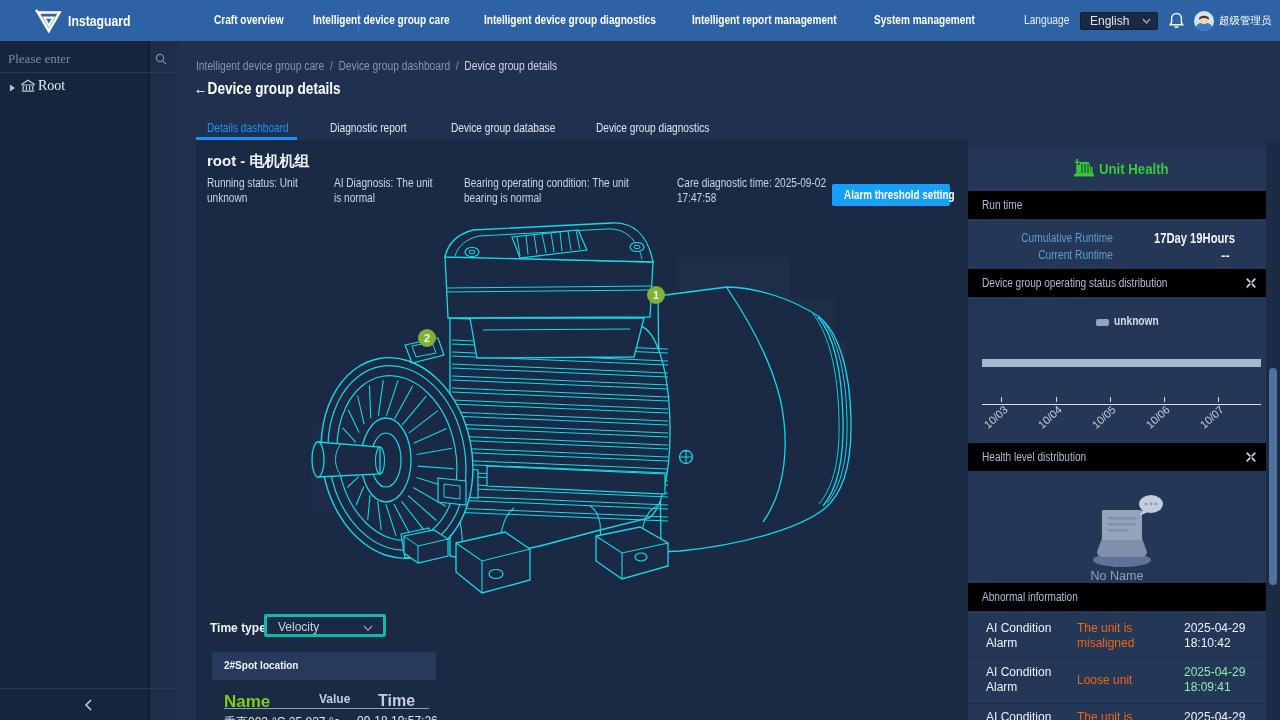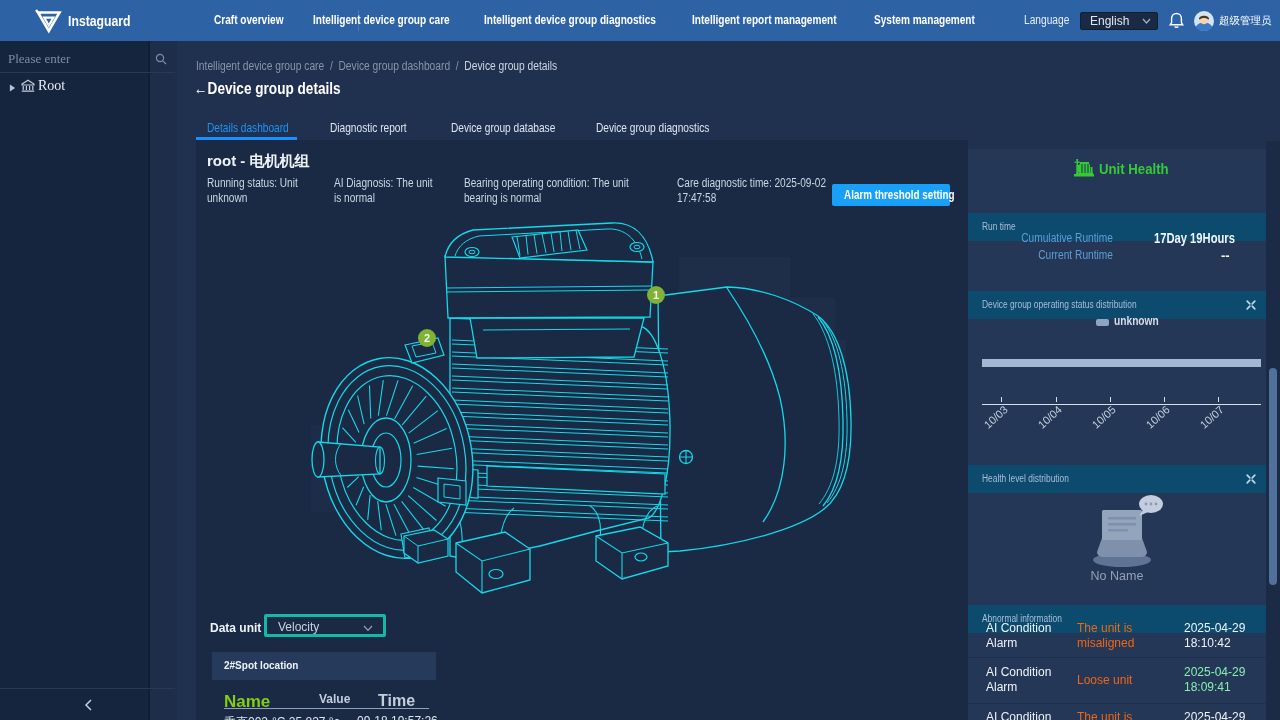--- a/index.html
+++ b/index.html
@@ -10,22 +10,22 @@
   #nav { position:absolute; left:0; top:0; width:1280px; height:41px; background:#2d63a5; }
   .navitem { position:absolute; top:0; height:41px; line-height:41px; color:#fff;
     font-size:12px; font-weight:bold; white-space:nowrap; transform:scaleX(0.84); transform-origin:left center; }
   
   #sidebar { position:absolute; left:0; top:41px; width:150px; height:679px; background:#16253e; border-right:2px solid #101d33;}
   
   #main { position:absolute; left:177px; top:41px; width:1103px; height:679px; background:#203150; }
   #cpanel { position:absolute; left:19px; top:99px; width:772px; height:580px; background:#1a2a45; }
   #rpanel { position:absolute; left:791px; top:108px; width:346px; height:579px; background:#243757; }
   #rscroll { position:absolute; left:1089px; top:100px; width:14px; height:579px; background:#1b2b46; }
-  .rhead { position:relative; width:298px; height:28px; background:#0c4a6e;
-    color:#a9bdd8; font-size:10px; line-height:28px; padding-left:14px;margin-top:22px; }
+  .rhead { position:relative; width:298px; height:28px; background:#000000;
+    color:#a9bdd8; font-size:12px; line-height:28px; padding-left:14px; }
   .rhead span { display:inline-block; transform:scaleX(0.84); transform-origin:left center; white-space:nowrap; }
   .expand { position:absolute; right:9px; top:8px; width:12px; height:12px; }
 </style>
 </head>
 <body>
 
 <div id="nav">
   <svg class="abs" style="left:35px;top:9px" width="27" height="25" viewBox="0 0 27 25">
     <path d="M3 3.5 L24.5 3.5 L13.8 22 Z" fill="none" stroke="#fff" stroke-width="2.6"></path>
     <path d="M9.2 8.6 L18.4 8.6 L13.8 16.6 Z" fill="none" stroke="#fff" stroke-width="2.1"></path>
@@ -153,21 +153,21 @@
 <path d="M404 536 L434 530 L448 539 L448 556 L418 563 L404 553 Z" fill="#1a2a45" stroke="#13d9e9" stroke-width="1.2"></path>
 <path d="M404 536 L418 546 L448 539 M418 546 L418 563" fill="none" stroke="#13d9e9" stroke-width="1.0"></path>
 <circle cx="686" cy="457" r="6.5" fill="#1a2a45" stroke="#13d9e9" stroke-width="1.3"></circle>
 <path d="M686 450.5 L686 463.5 M679.5 457 L692.5 457" fill="none" stroke="#13d9e9" stroke-width="1.1"></path>
 <circle cx="656" cy="295" r="9" fill="#7fb236"></circle>
 <text x="656" y="299" font-size="11" font-weight="bold" fill="#f2f7e6" text-anchor="middle" font-family="Liberation Sans">1</text>
 <circle cx="427" cy="338" r="9" fill="#7fb236"></circle>
 <text x="427" y="342" font-size="11" font-weight="bold" fill="#f2f7e6" text-anchor="middle" font-family="Liberation Sans">2</text>
       </svg>
 
-    <div class="abs" style="left:14px;top:481px;font-size:12px;font-weight:bold;color:#eef3f9">Data unit</div>
+    <div class="abs" style="left:14px;top:481px;font-size:12px;font-weight:bold;color:#eef3f9">Time type</div>
     <div class="abs" style="left:68px;top:474px;width:122px;height:23px;border:3px solid #14b8a6;border-radius:2px;color:#c8d3e0;font-size:12px;line-height:21px;padding-left:11px">Velocity
       <svg class="abs" style="right:10px;top:8px" width="10" height="7" viewBox="0 0 10 7">
           <path d="M1 1 L5 5.4 L9 1" fill="none" stroke="#8fa1b8" stroke-width="1.2"></path>
         </svg>
     </div>
 
     <div class="abs" style="left:16px;top:512px;width:224px;height:73px;">
       <div class="abs" style="left:0;top:0;width:224px;height:28px;background:#263a5c"></div>
       <div class="abs" style="left:12px;top:8px;font-size:10px;font-weight:bold;color:#eef3f9">2#Spot location</div>
       <div class="abs" style="left:12px;top:40px;font-size:17px;font-weight:bold;color:#84cc16">Name</div>

